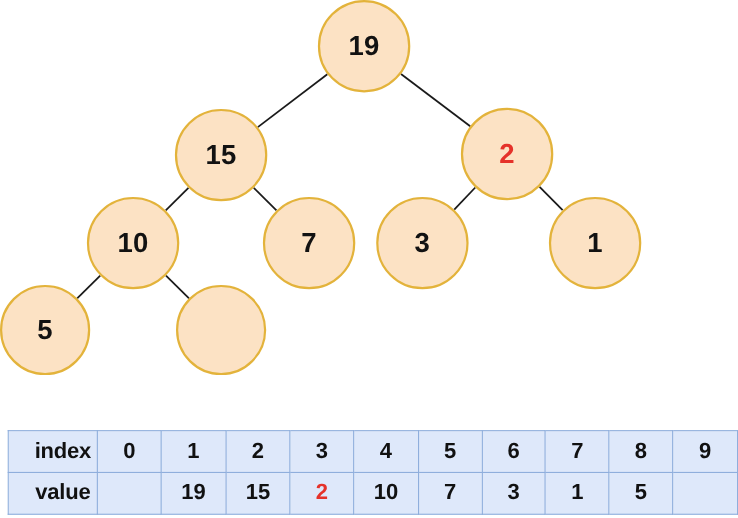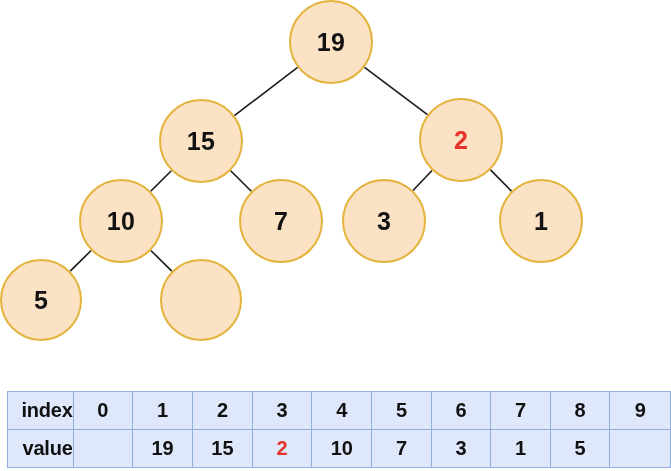--- a/index.html
+++ b/index.html
@@ -66,22 +66,22 @@
     height: 37px;
     text-align: center;
     vertical-align: middle;
     font-size: 20px;
     font-weight: bold;
     color: #111111;
     padding: 0;
   }
   #array-table td.row-head {
     width: 63px;
-    text-align: right;
-    padding-left: 2px;
+    text-align: center;
+    padding-left: 18px;
     letter-spacing: -0.2px;
   }
   #array-table td.cell {
     width: 60px;
   }
   #array-table td.cell.last {
     width: 61px;
   }
   #array-table td .cell-text.highlight {
     color: #E5322A;

